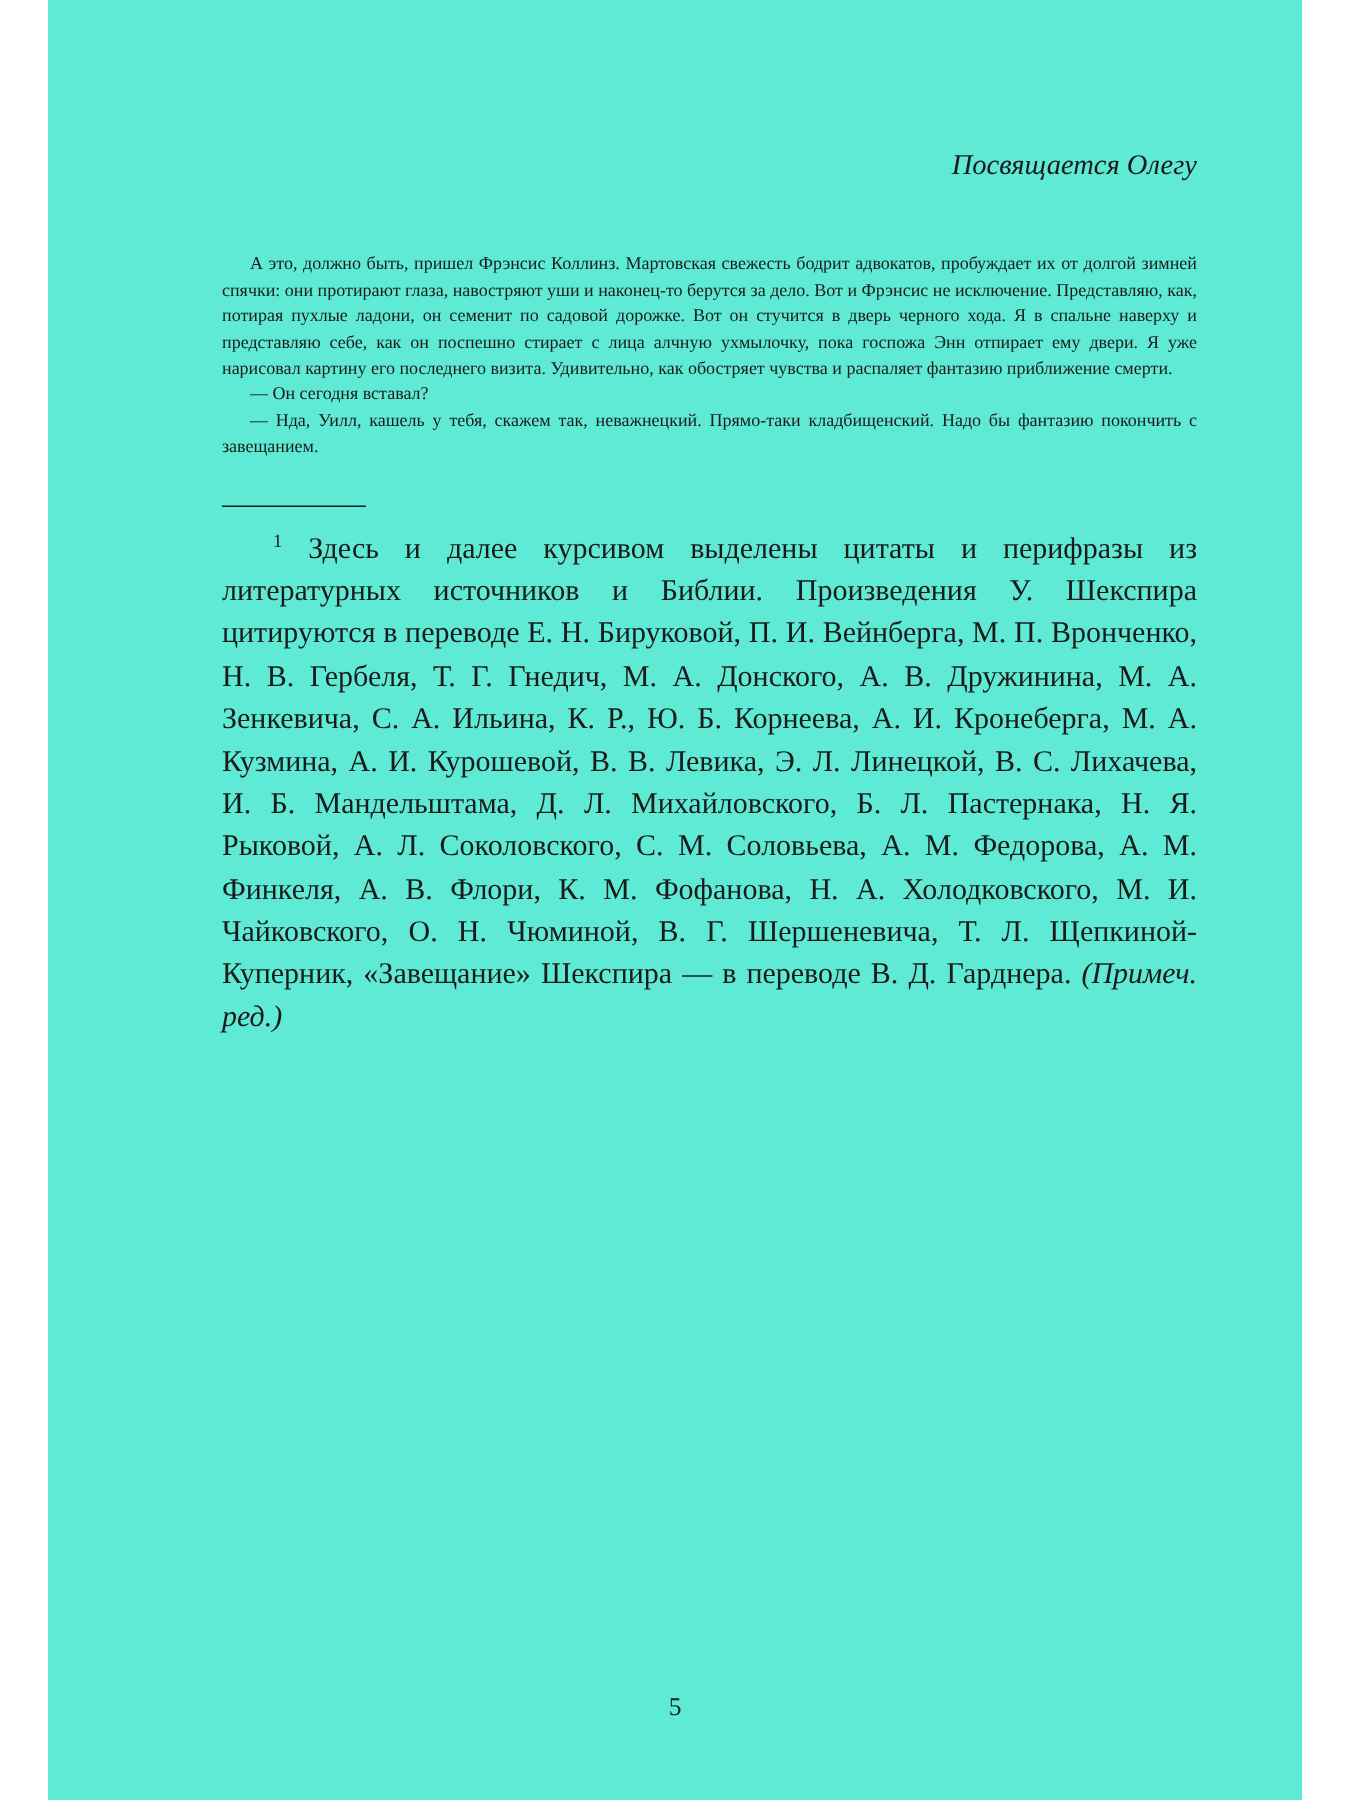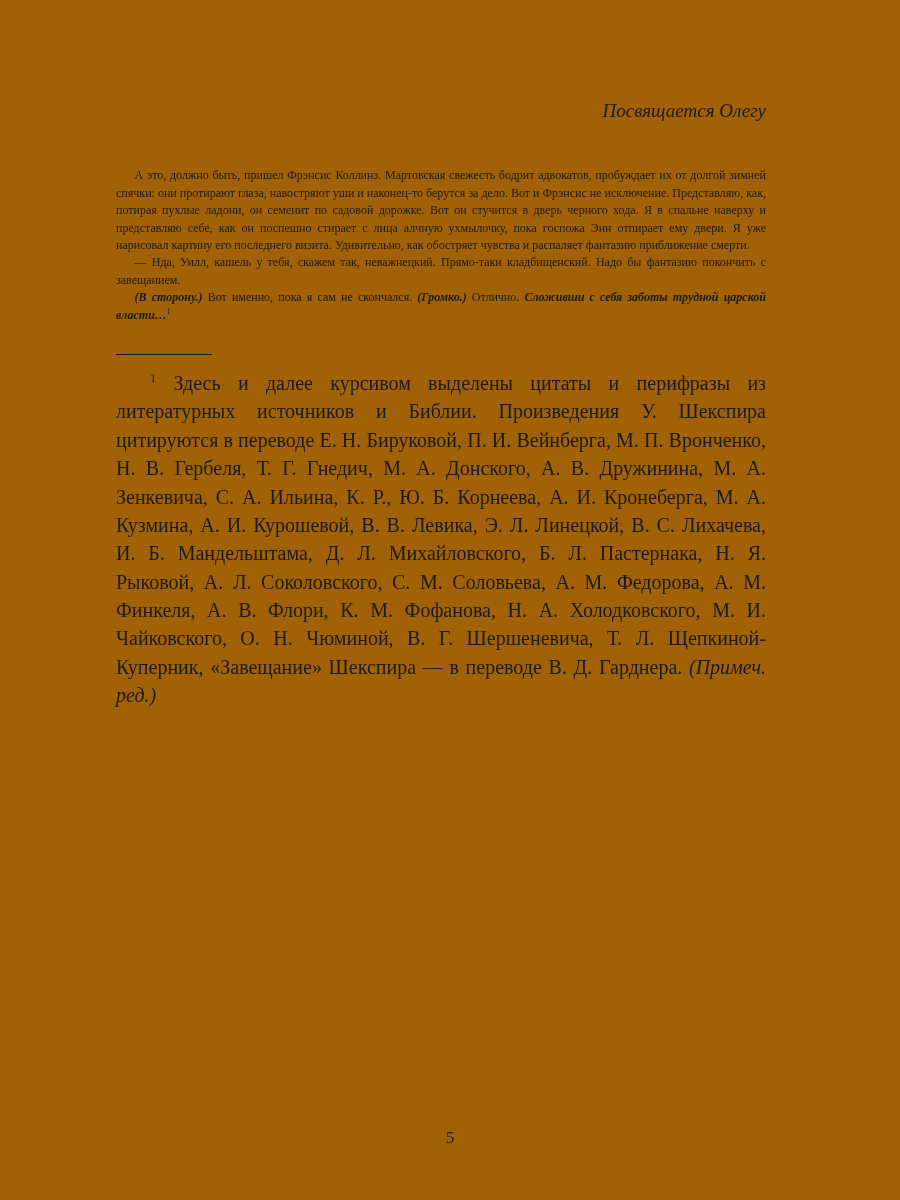--- a/index.html
+++ b/index.html
@@ -2,24 +2,24 @@
 <html lang="ru"><head>
 <meta charset="utf-8">
 <style>
   html, body {
     margin: 0;
     padding: 0;
     background: #ffffff;
   }
   .page {
     position: relative;
-    width: 900px;
+    width: 836px;
     height: 1200px;
     margin: 0 auto;
-    background: #a16207;
+    background: #5eead4;
     overflow: hidden;
     font-family: "Liberation Serif", "DejaVu Serif", serif;
     color: #1a1a1a;
   }
   .content {
     position: absolute;
     left: 116px;
     top: 0;
     width: 650px;
   }
@@ -102,22 +102,22 @@
 <div class="page">
   <div class="content">
 
     <div class="dedication">
       <div class="ded-line1">Посвящается Олегу</div>
     </div>
 
 
     <div class="body-text">
       <p>А это, должно быть, пришел Фрэнсис Коллинз. Мартовская свежесть бодрит адвокатов, пробуждает их от долгой зимней спячки: они протирают глаза, навостряют уши и наконец-то берутся за дело. Вот и Фрэнсис не исключение. Представляю, как, потирая пухлые ладони, он семенит по садовой дорожке. Вот он стучится в дверь черного хода. Я в спальне наверху и представляю себе, как он поспешно стирает с лица алчную ухмылочку, пока госпожа Энн отпирает ему двери. Я уже нарисовал картину его последнего визита. Удивительно, как обостряет чувства и распаляет фантазию приближение смерти.</p>
+      <p>— Он сегодня вставал?</p>
       <p>— Нда, Уилл, кашель у тебя, скажем так, неважнецкий. Прямо-таки кладбищенский. Надо бы фантазию покончить с завещанием.</p>
-      <p><span class="stage-dir">(В сторону.)</span><span> Вот именно, пока я сам не скончался. </span><span class="stage-dir">(Громко.)</span><span> Отлично. </span><span class="quote-italic">Сложивши с себя заботы трудной царской власти…</span><sup class="fn-ref">1</sup></p>
     </div>
 
     <div class="footnote-block">
       <div class="footnote-divider"></div>
       <p class="footnote"><sup class="fn-ref">1</sup><span> Здесь и далее курсивом выделены цитаты и перифразы из литературных источников и Библии. Произведения У. Шекспира цитируются в переводе Е. Н. Бируковой, П. И. Вейнберга, М. П. Вронченко, Н. В. Гербеля, Т. Г. Гнедич, М. А. Донского, А. В. Дружинина, М. А. Зенкевича, С. А. Ильина, К. Р., Ю. Б. Корнеева, А. И. Кронеберга, М. А. Кузмина, А. И. Курошевой, В. В. Левика, Э. Л. Линецкой, В. С. Лихачева, И. Б. Мандельштама, Д. Л. Михайловского, Б. Л. Пастернака, Н. Я. Рыковой, А. Л. Соколовского, С. М. Соловьева, А. М. Федорова, А. М. Финкеля, А. В. Флори, К. М. Фофанова, Н. А. Холодковского, М. И. Чайковского, О. Н. Чюминой, В. Г. Шершеневича, Т. Л. Щепкиной-Куперник, «Завещание» Шекспира — в переводе В. Д. Гарднера. </span><span class="fn-note">(Примеч. ред.)</span></p>
     </div>
 
   </div>
 
   <div class="page-number">5</div>

